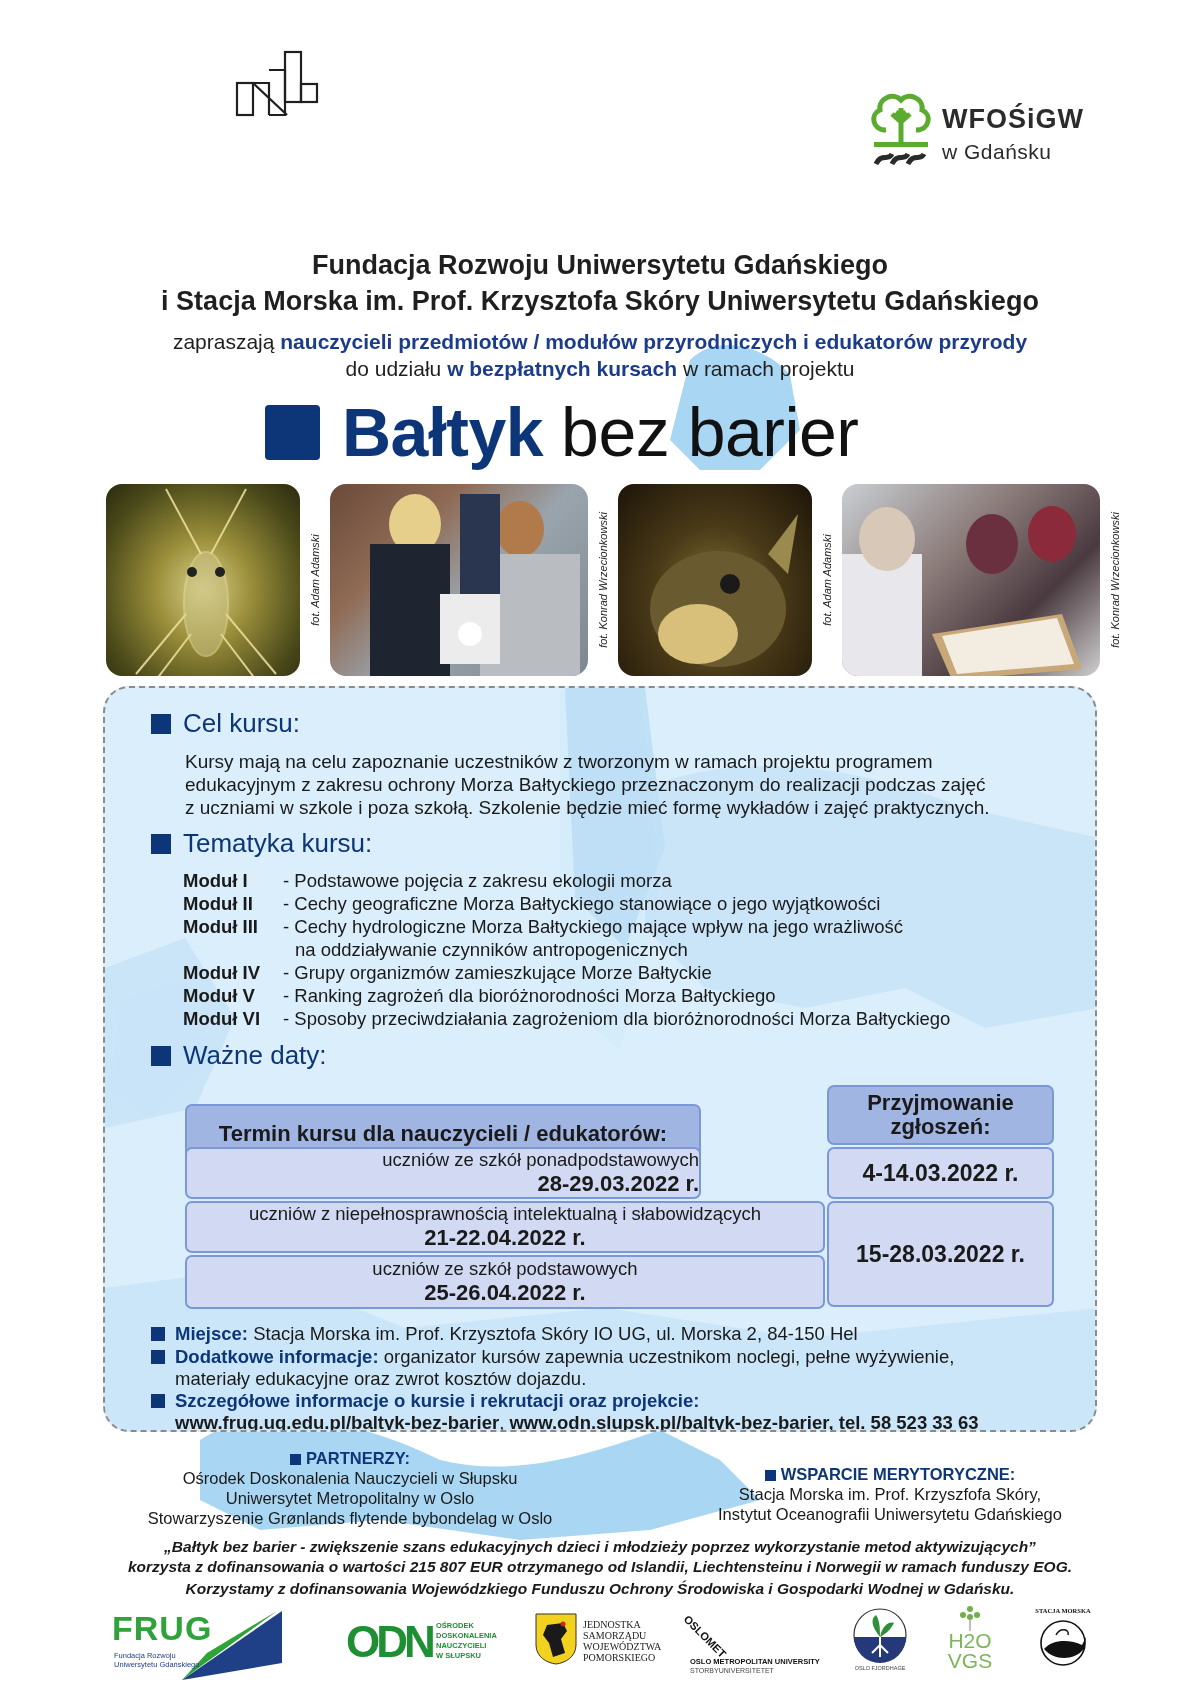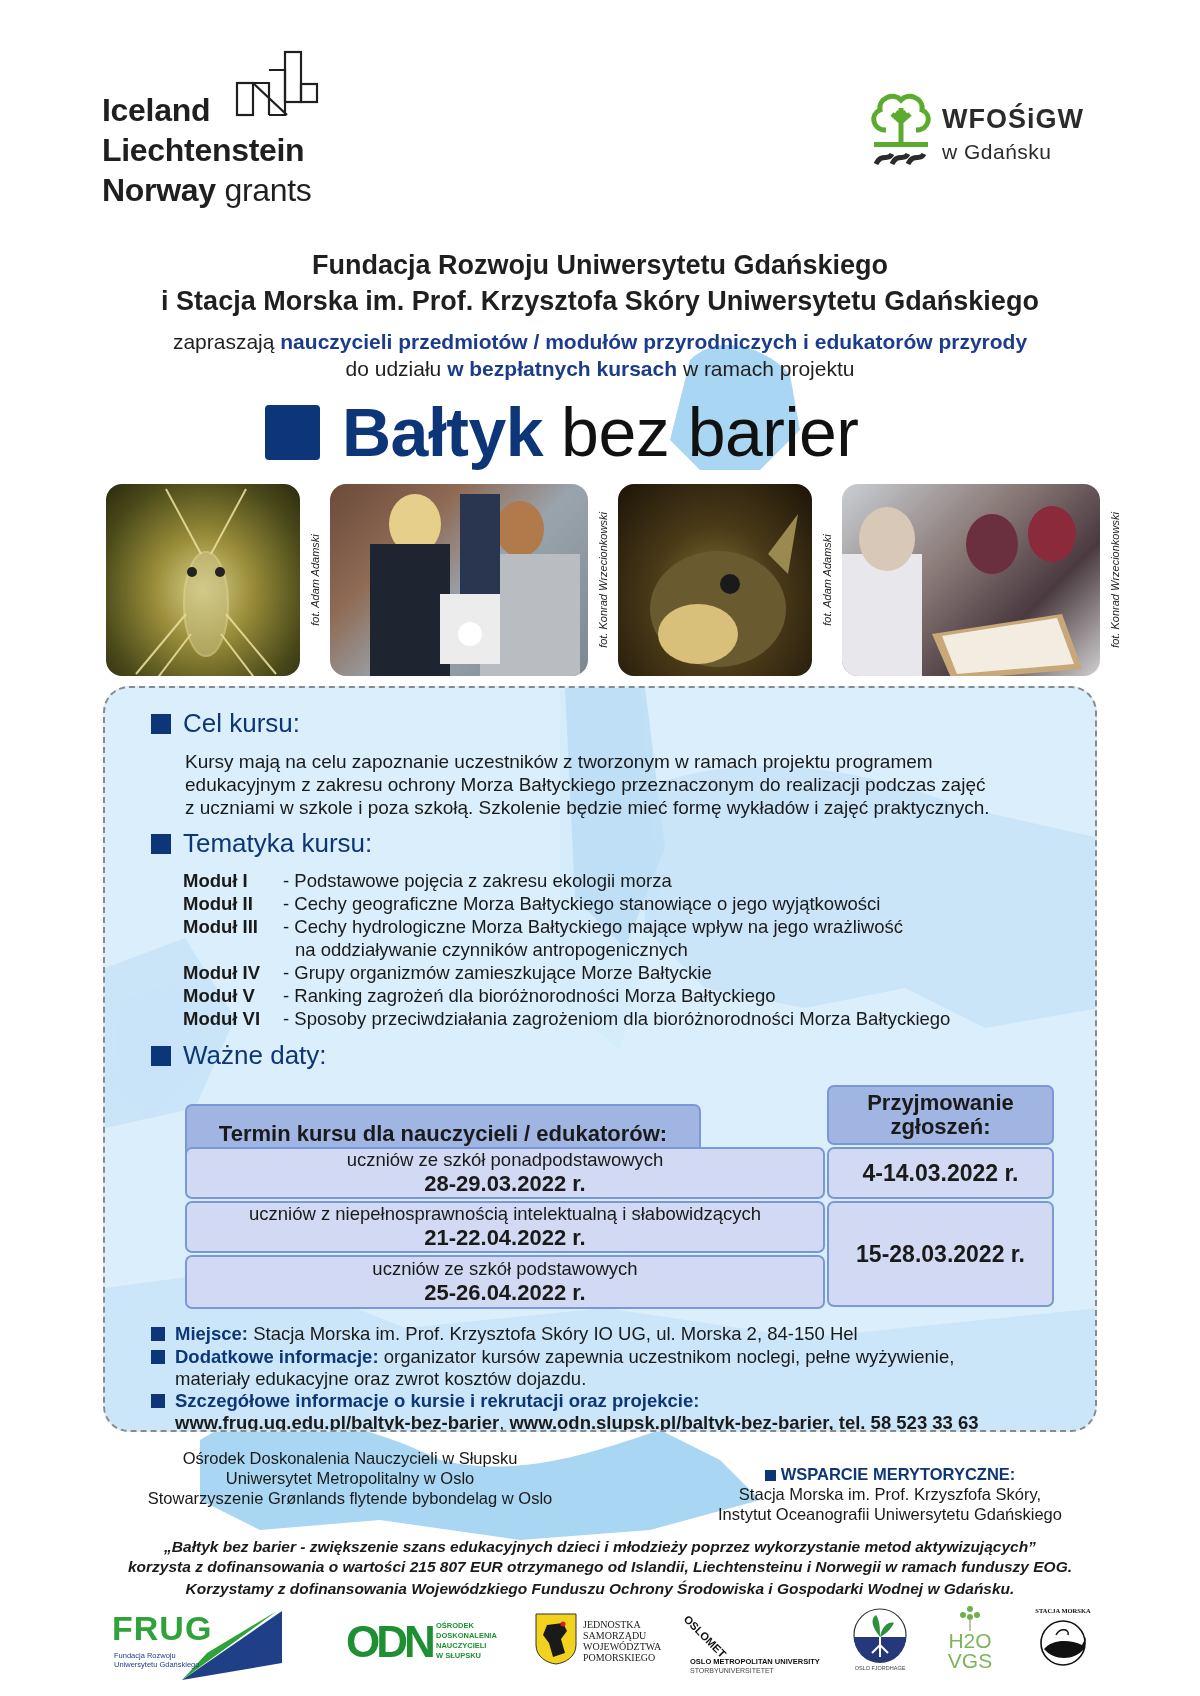--- a/index.html
+++ b/index.html
@@ -79,28 +79,20 @@
   <svg class="eea-mark" width="90" height="70" viewBox="0 0 90 70">
     <g fill="none" stroke="#1f1f1f" stroke-width="2.2">
       <rect x="2" y="33" width="16" height="32"></rect>
       <polyline points="18,33 34,33 34,65"></polyline>
       <line x1="18" y1="33" x2="52" y2="65"></line>
       <polyline points="34,20 50,20 50,65 34,65"></polyline>
       <rect x="50" y="2" width="16" height="50"></rect>
       <rect x="66" y="34" width="16" height="18"></rect>
     </g>
   </svg>
-  <div class="eea-text">
-    <div>Iceland</div>
-    <div>Liechtenstein</div>
-    <div>
-      <span>Norway</span>
-      <span class="grants">grants</span>
-    </div>
-  </div>
 </div>
 
 <div class="abs wfos-logo">
   <svg width="70" height="80" viewBox="0 0 70 80" style="position:absolute;left:0;top:0;">
     <path d="M20 38 C6 38 4 22 14 18 C12 6 28 0 35 8 C42 0 58 6 56 18 C66 22 64 38 50 38" fill="none" stroke="#5aab2e" stroke-width="5"></path>
     <path d="M35 16 L35 52 M35 30 L26 22 M35 30 L44 22 M35 24 L30 20 M35 24 L40 20" stroke="#5aab2e" stroke-width="5" fill="none"></path>
     <rect x="8" y="50" width="54" height="5" fill="#5aab2e"></rect>
     <path d="M10 72 C16 60 22 70 26 62 M26 72 C32 60 38 70 42 62 M42 72 C48 60 54 70 58 62" stroke="#2b2b2b" stroke-width="5" fill="none"></path>
   </svg>
   <div class="wfos-title">WFOŚiGW</div>
@@ -222,21 +214,21 @@
   </div>
 
   <div>
     <div class="tcell head" style="left:80px;top:397px;width:516px;height:60px;margin-top:19px;">
       <span class="thead-text">Termin kursu dla nauczycieli / edukatorów:</span>
     </div>
     <div class="tcell head" style="left:722px;top:397px;width:227px;height:60px;padding:0 20px;">
       <span class="thead-text">Przyjmowanie zgłoszeń:</span>
     </div>
 
-    <div class="tcell" style="left:80px;top:459px;width:640px;height:52px;">
+    <div class="tcell" style="left:80px;top:459px;width:516px;height:52px;align-items:flex-end;">
       <span class="who">uczniów ze szkół ponadpodstawowych</span>
       <span class="when">28-29.03.2022 r.</span>
     </div>
     <div class="tcell" style="left:80px;top:513px;width:640px;height:52px;">
       <span class="who">uczniów z niepełnosprawnością intelektualną i słabowidzących</span>
       <span class="when">21-22.04.2022 r.</span>
     </div>
     <div class="tcell" style="left:80px;top:567px;width:640px;height:54px;">
       <span class="who">uczniów ze szkół podstawowych</span>
       <span class="when">25-26.04.2022 r.</span>
@@ -262,20 +254,21 @@
   <div class="info-line" style="left:46px;top:702px;">
     <span class="sq-s"></span><span class="lbl">Szczegółowe informacje o kursie i rekrutacji oraz projekcie:</span>
   </div>
   <div class="info-line" style="left:70px;top:724px;">
     <span class="url">www.frug.ug.edu.pl/baltyk-bez-barier</span><span>,</span>
     <span class="url">www.odn.slupsk.pl/baltyk-bez-barier</span><span class="url">, tel. 58 523 33 63</span>
   </div>
 </div>
 
 <div class="center-block" style="left:130px;top:1448px;width:440px;">
+  <div class="cb-head"><span class="sq-s" style="width:11px;height:11px;margin-right:5px;"></span><span>PARTNERZY:</span></div>
   <div>Ośrodek Doskonalenia Nauczycieli w Słupsku</div>
   <div>Uniwersytet Metropolitalny w Oslo</div>
   <div>Stowarzyszenie Grønlands flytende bybondelag w Oslo</div>
 </div>
 
 <div class="center-block" style="left:700px;top:1464px;width:380px;">
   <div class="cb-head"><span class="sq-s" style="width:11px;height:11px;margin-right:5px;"></span><span>WSPARCIE MERYTORYCZNE:</span></div>
   <div>Stacja Morska im. Prof. Krzyszfofa Skóry,</div>
   <div>Instytut Oceanografii Uniwersytetu Gdańskiego</div>
 </div>

